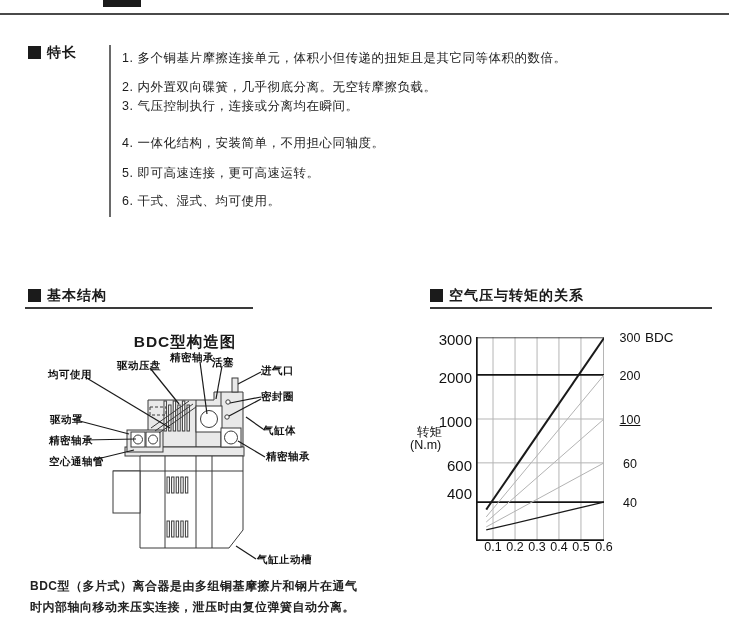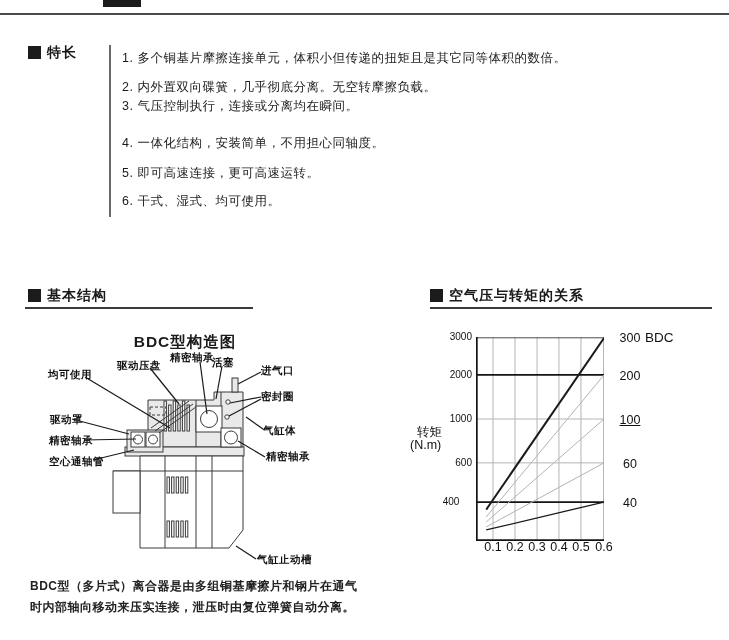--- a/index.html
+++ b/index.html
@@ -18,21 +18,21 @@
   .underline{height:2px;background:#3a3a3a;}
   
   .feat-divider{left:109px;top:45px;width:2px;height:172px;background:#6a6a6a;}
   .feat-item{left:122px;font-size:12.5px;letter-spacing:0.5px;white-space:nowrap;color:#1c1c1c;}
   
   .diag-title{font-size:15.5px;font-weight:600;letter-spacing:1px;text-align:center;}
   .dlabel{font-size:10.5px;color:#111;white-space:nowrap;font-weight:600;letter-spacing:0.5px;}
   
   .caption{font-size:12px;font-weight:600;letter-spacing:0.5px;color:#222;white-space:nowrap;}
   
-  .ytick{width:42px;text-align:right;font-size:10px;color:#111;}
+  .ytick{width:42px;text-align:right;font-size:15px;color:#111;}
   .rlabel{width:34px;text-align:center;font-size:12.5px;color:#111;}
   .xtick{width:26px;text-align:center;font-size:12.5px;color:#111;}
   .axis-title{font-size:12.5px;color:#111;}
   svg{display:block;}
 </style>
 </head>
 <body>
 
 <div class="abs top-tab"></div>
 <div class="abs top-rule"></div>
@@ -176,21 +176,21 @@
         <line x1="10.24" y1="179.928" x2="128" y2="37.944" stroke="#b3b3b3" stroke-width="1"></line>
         <line x1="10.24" y1="185.02800000000002" x2="128" y2="82.00800000000001" stroke="#b3b3b3" stroke-width="1"></line>
         <line x1="10.24" y1="189.924" x2="128" y2="125.868" stroke="#b3b3b3" stroke-width="1"></line>
         <line x1="10.24" y1="192.98399999999998" x2="128" y2="165.036" stroke="#1a1a1a" stroke-width="1.3"></line>
       </svg>
 
     <div class="abs ytick" style="left:25px;top:3px;">3000</div>
     <div class="abs ytick" style="left:25px;top:41px;">2000</div>
     <div class="abs ytick" style="left:25px;top:85px;">1000</div>
     <div class="abs ytick" style="left:25px;top:129px;">600</div>
-    <div class="abs ytick" style="left:25px;top:168px;text-align:center;">400</div>
+    <div class="abs ytick" style="left:25px;top:157px;">400</div>
 
     <div class="abs rlabel" style="left:208px;top:3px;">300</div>
     <div class="abs rlabel" style="left:208px;top:41px;">200</div>
     <div class="abs rlabel" style="left:208px;top:85px;text-decoration:underline;">100</div>
     <div class="abs rlabel" style="left:208px;top:129px;">60</div>
     <div class="abs rlabel" style="left:208px;top:168px;">40</div>
 
     <div class="abs" style="left:240px;top:2px;font-size:13.5px;color:#111;">BDC</div>
 
     <div class="abs xtick" style="left:75px;top:212px;">0.1</div>

